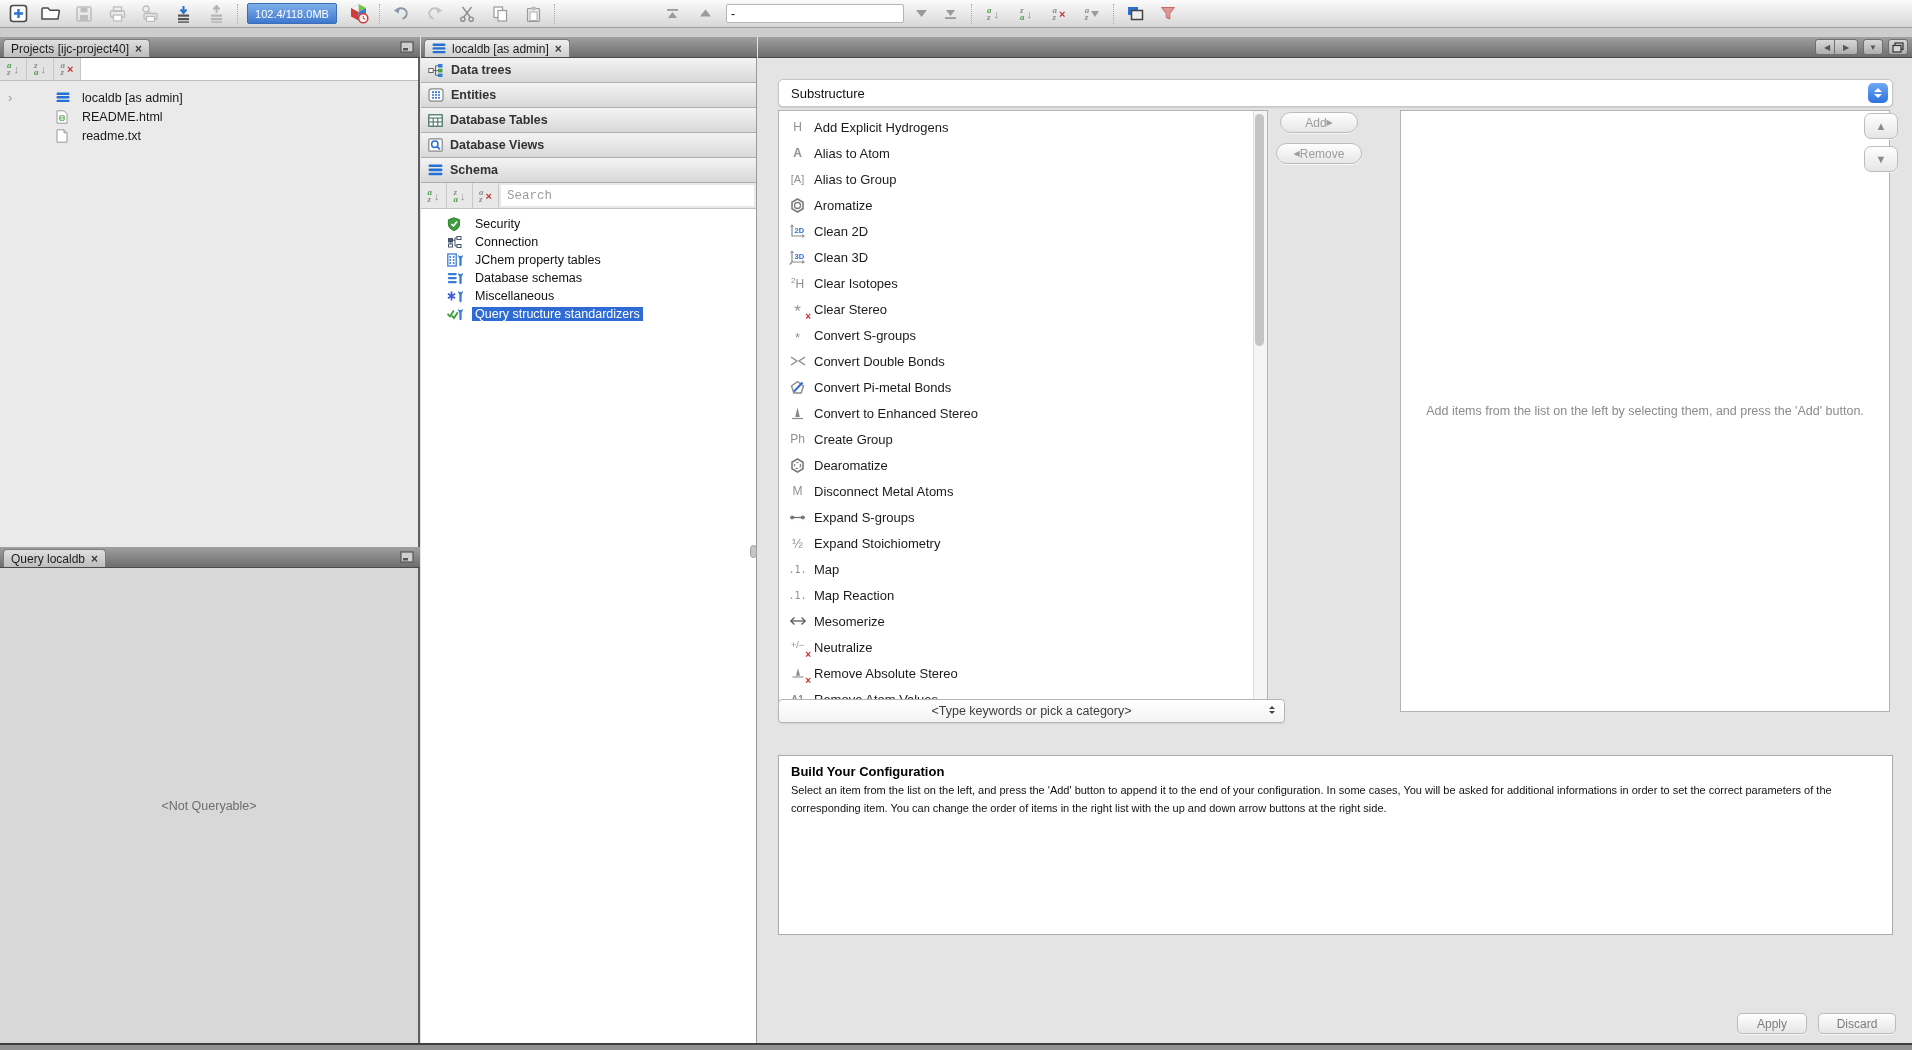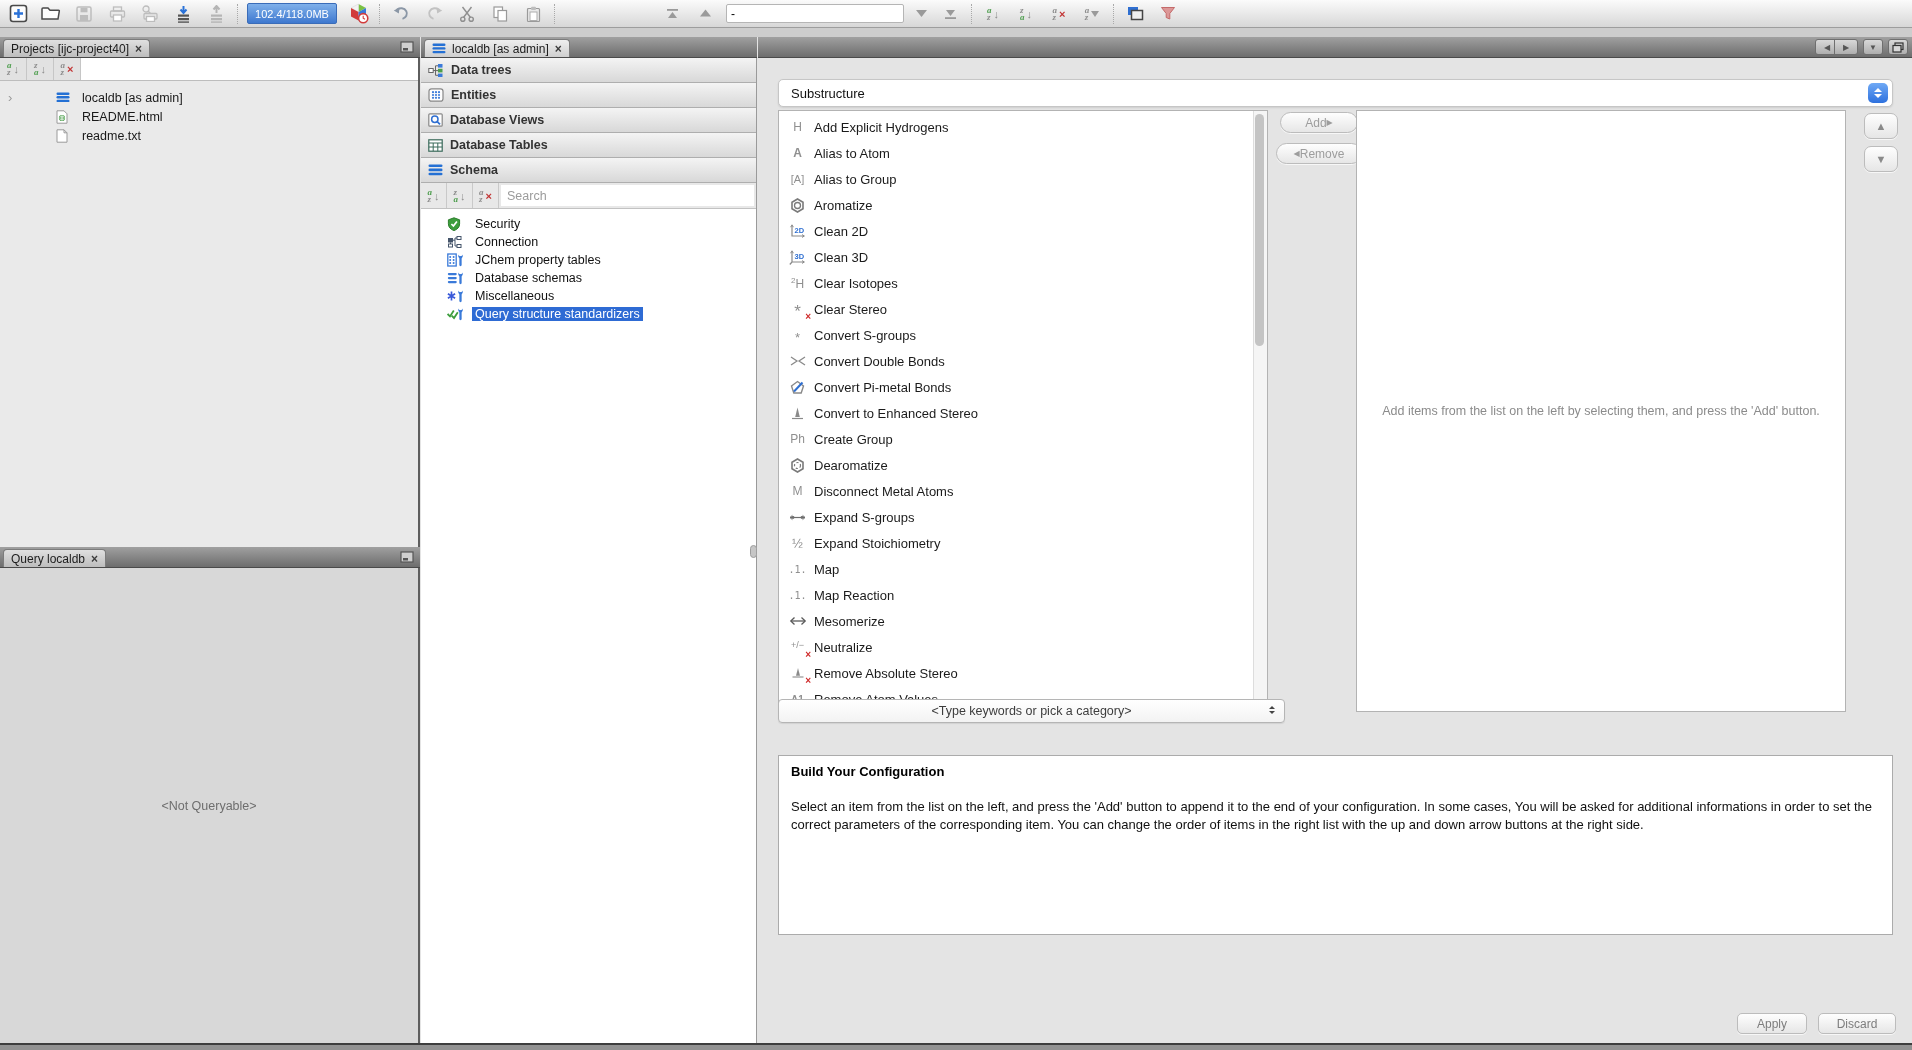--- a/index.html
+++ b/index.html
@@ -56,21 +56,21 @@
     border-right:2px solid #5e5e5e;box-sizing:border-box;display:flex;align-items:center;
     justify-content:center;color:#6e6e6e;font-size:12.5px;}
   
   .mid-panel{position:absolute;left:421px;top:58px;width:336px;height:985px;background:#fff;
     border-right:1px solid #9a9a9a;box-sizing:border-box;}
   .sect{height:24px;background:linear-gradient(#f4f4f4,#d8d8d8);border-bottom:1px solid #aeaeae;
     display:flex;align-items:center;padding-left:7px;gap:7px;font-size:12.5px;font-weight:700;color:#333;}
   .schema-toolbar{height:25px;background:#e8e8e8;border-bottom:1px solid #c2c2c2;display:flex;align-items:stretch;}
   .sbtn2{width:25px;display:flex;align-items:center;justify-content:center;border-right:1px solid #c9c9c9;flex:none;}
   .search-input{flex:1;border:none;background:#fff;margin:2px;font-size:12.5px;padding:0 6px;outline:none;
-    font-family:Liberation Sans, sans-serif;color:#333;}
+    font-family:Liberation Mono, monospace;color:#333;}
   .search-input::placeholder{color:#9c9c9c;}
   .schema-tree{padding-top:6px;background:#fff;}
   .stree-row{height:18px;display:flex;align-items:center;padding-left:26px;font-size:12.5px;color:#111;}
   .stree-icon{width:20px;display:flex;align-items:center;flex:none;}
   .stree-label{margin-left:5px;padding:0 3px;white-space:nowrap;}
   .stree-row.selected .stree-label{background:#2e6bd4;color:#fff;}
   .grip{position:absolute;left:750px;top:545px;width:7px;height:13px;border-radius:4px;
     background:#c6c6c6;border:1px solid #9e9e9e;box-sizing:border-box;}
   
   .right{position:absolute;left:758px;top:58px;width:1154px;height:985px;background:#e4e4e4;}
@@ -95,33 +95,33 @@
   .xbadge{position:absolute;right:-3px;bottom:-4px;color:#cf2b2b;font-size:10px;font-weight:700;}
   .llabel{font-size:13px;color:#1b1b1b;white-space:nowrap;}
   .vscroll{position:absolute;right:0;top:0;width:13px;height:600px;background:#f5f5f5;border-left:1px solid #ddd;}
   .vthumb{position:absolute;left:1px;top:3px;width:9px;height:232px;background:#c4c4c4;border-radius:5px;}
   .mac{background:linear-gradient(#fefefe,#e6e6e6);border:1px solid #bcbcbc;color:#9d9d9d;font-size:12px;
     display:flex;align-items:center;justify-content:center;box-sizing:border-box;
     box-shadow:0 1px 0 rgba(255,255,255,.7);}
   .addbtn{position:absolute;left:522px;top:54px;width:78px;height:21px;border-radius:11px;}
   .rembtn{position:absolute;left:518px;top:85px;width:86px;height:21px;border-radius:11px;}
   .arrow-sm{font-size:8px;color:#9d9d9d;}
-  .target-panel{position:absolute;left:598px;top:52px;width:490px;height:602px;background:#fff;
+  .target-panel{position:absolute;left:642px;top:52px;width:490px;height:602px;background:#fff;
     border:1px solid #b3b3b3;box-sizing:border-box;display:flex;align-items:center;justify-content:center;}
   .hint{width:440px;text-align:center;color:#8b8b8b;font-size:12.5px;line-height:17px;}
   .updown{position:absolute;left:1106px;width:34px;height:26px;border-radius:7px;font-size:11px;color:#8a8a8a;}
   .cat-select{position:absolute;left:20px;top:641px;width:507px;height:24px;
     background:linear-gradient(#fff,#f3f3f3);border:1px solid #b5b5b5;border-radius:4px;box-sizing:border-box;
     display:flex;align-items:center;justify-content:center;font-size:12.5px;color:#3d3d3d;
     box-shadow:0 1px 1px rgba(0,0,0,.08);}
   .cat-stepper{position:absolute;right:9px;top:6px;display:flex;flex-direction:column;gap:2px;}
   .helpbox{position:absolute;left:20px;top:697px;width:1115px;height:180px;background:#fff;
     border:1px solid #ababab;box-sizing:border-box;padding:8px 12px;}
   .help-title{font-size:13px;font-weight:700;color:#000;}
-  .help-body{font-size:13px;color:#111;margin-top:19px;line-height:18px;}
+  .help-body{font-size:11px;color:#111;margin-top:2px;line-height:18px;}
   .applybtn{position:absolute;left:979px;top:955px;width:70px;height:21px;border-radius:5px;color:#7d7d7d;}
   .discardbtn{position:absolute;left:1060px;top:955px;width:78px;height:21px;border-radius:5px;color:#7d7d7d;}
   .bottombar{position:absolute;left:0;top:1043px;width:1912px;height:7px;background:#929292;
     border-top:2px solid #3e3e3e;box-sizing:border-box;}
 </style>
 </head>
 <body>
 
 <div class="app">
 
@@ -435,36 +435,36 @@
                 <circle cx="5" cy="9.8" r="1.1"></circle>
                 <circle cx="8" cy="9.8" r="1.1"></circle>
                 <circle cx="11" cy="9.8" r="1.1"></circle>
               </g>
             </svg>
           </span>
           <span>Entities</span>
         </div>
         <div class="sect">
           <span style="display: flex;">
+            <svg width="15" height="13" viewBox="0 0 15 13">
+              <rect x="0.8" y="0.8" width="13.4" height="11.4" fill="#fff" stroke="#3a6a5a" stroke-width="1.2"></rect>
+              <path d="M0.8 4 H14.2 M5.2 4 V12.2 M9.8 4 V12.2 M0.8 8 H14.2" stroke="#3a6a5a"></path>
+            </svg>
+          </span>
+          <span>Database Tables</span>
+        </div>
+        <div class="sect">
+          <span style="display: flex;">
             <svg width="15" height="14" viewBox="0 0 15 14">
               <rect x="0.8" y="0.8" width="13.4" height="12.4" rx="1" fill="#fdfdfd" stroke="#888" stroke-width="1.2"></rect>
               <circle cx="6.8" cy="6.2" r="3.2" fill="none" stroke="#2f6fd1" stroke-width="1.5"></circle>
               <path d="M9.2 8.6 L12 11.4" stroke="#2f6fd1" stroke-width="1.7"></path>
             </svg>
           </span>
           <span>Database Views</span>
-        </div>
-        <div class="sect">
-          <span style="display: flex;">
-            <svg width="15" height="13" viewBox="0 0 15 13">
-              <rect x="0.8" y="0.8" width="13.4" height="11.4" fill="#fff" stroke="#3a6a5a" stroke-width="1.2"></rect>
-              <path d="M0.8 4 H14.2 M5.2 4 V12.2 M9.8 4 V12.2 M0.8 8 H14.2" stroke="#3a6a5a"></path>
-            </svg>
-          </span>
-          <span>Database Tables</span>
         </div>
         <div class="sect">
           <span style="display: flex;">
             <svg width="15" height="12" viewBox="0 0 15 12">
               <rect x="0.5" y="0.5" width="14" height="2.6" rx="1.3" fill="#2470d4"></rect>
               <rect x="0.5" y="4.6" width="14" height="2.6" rx="1.3" fill="#2470d4"></rect>
               <rect x="0.5" y="8.7" width="14" height="2.6" rx="1.3" fill="#2470d4"></rect>
             </svg>
           </span>
           <span>Schema</span>

